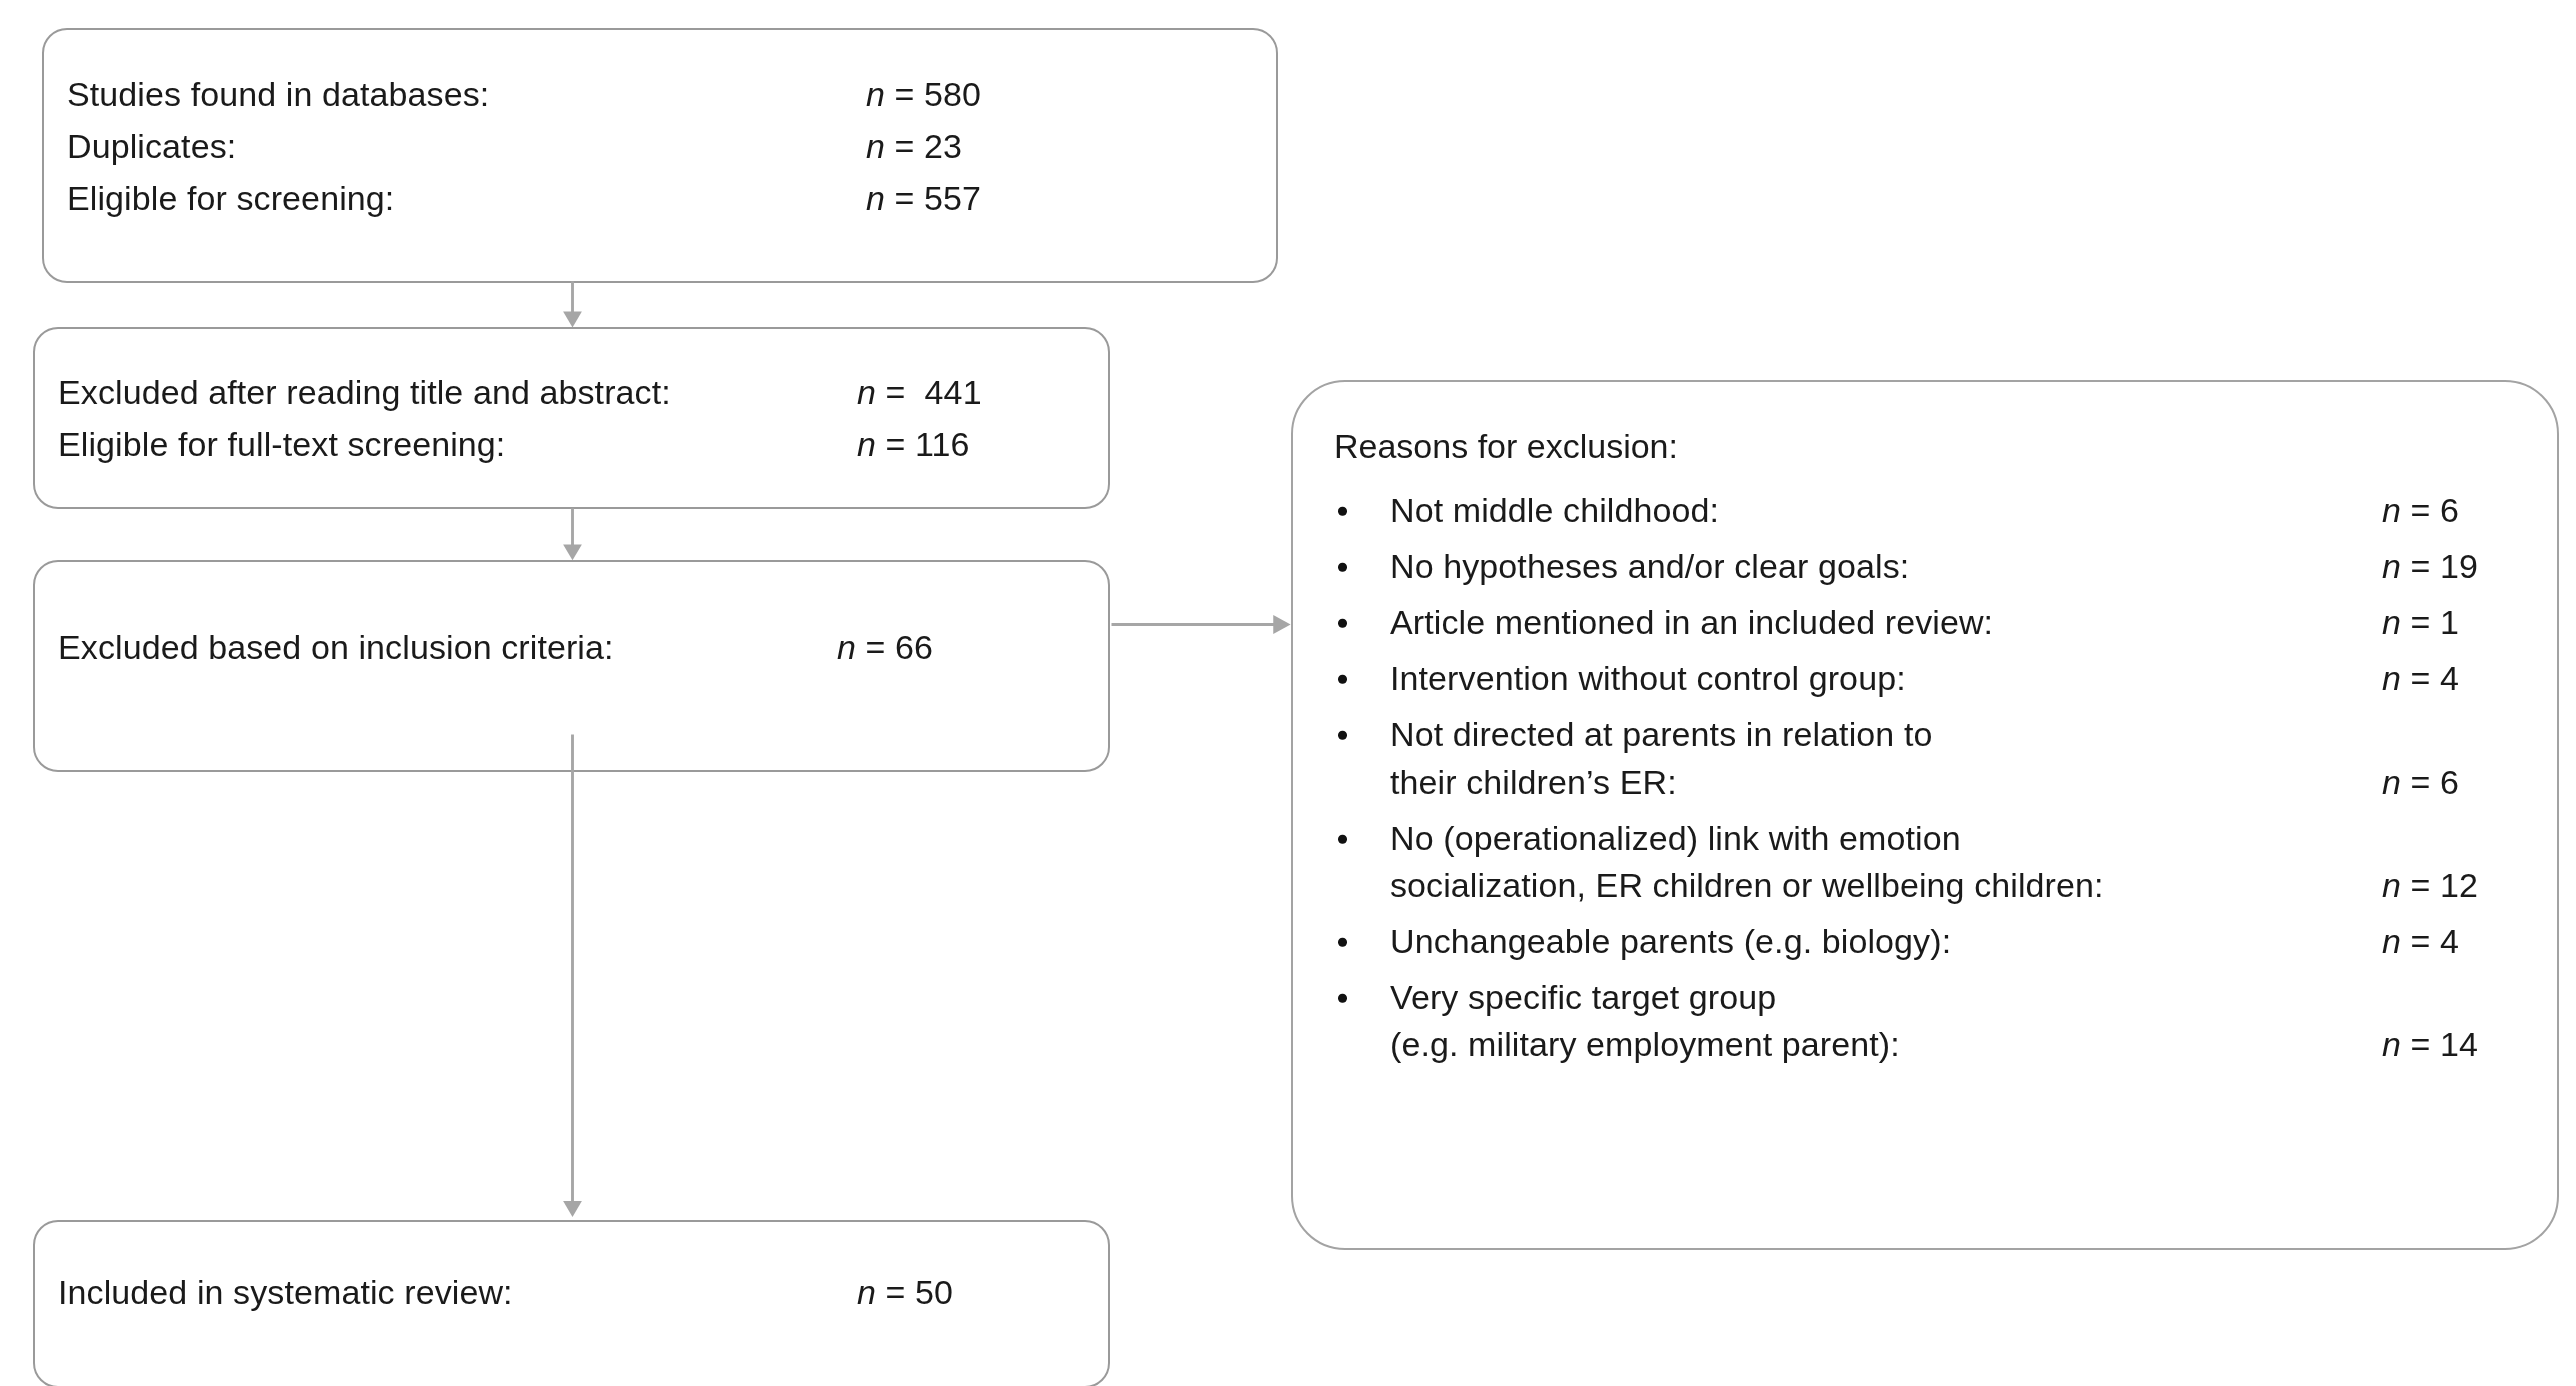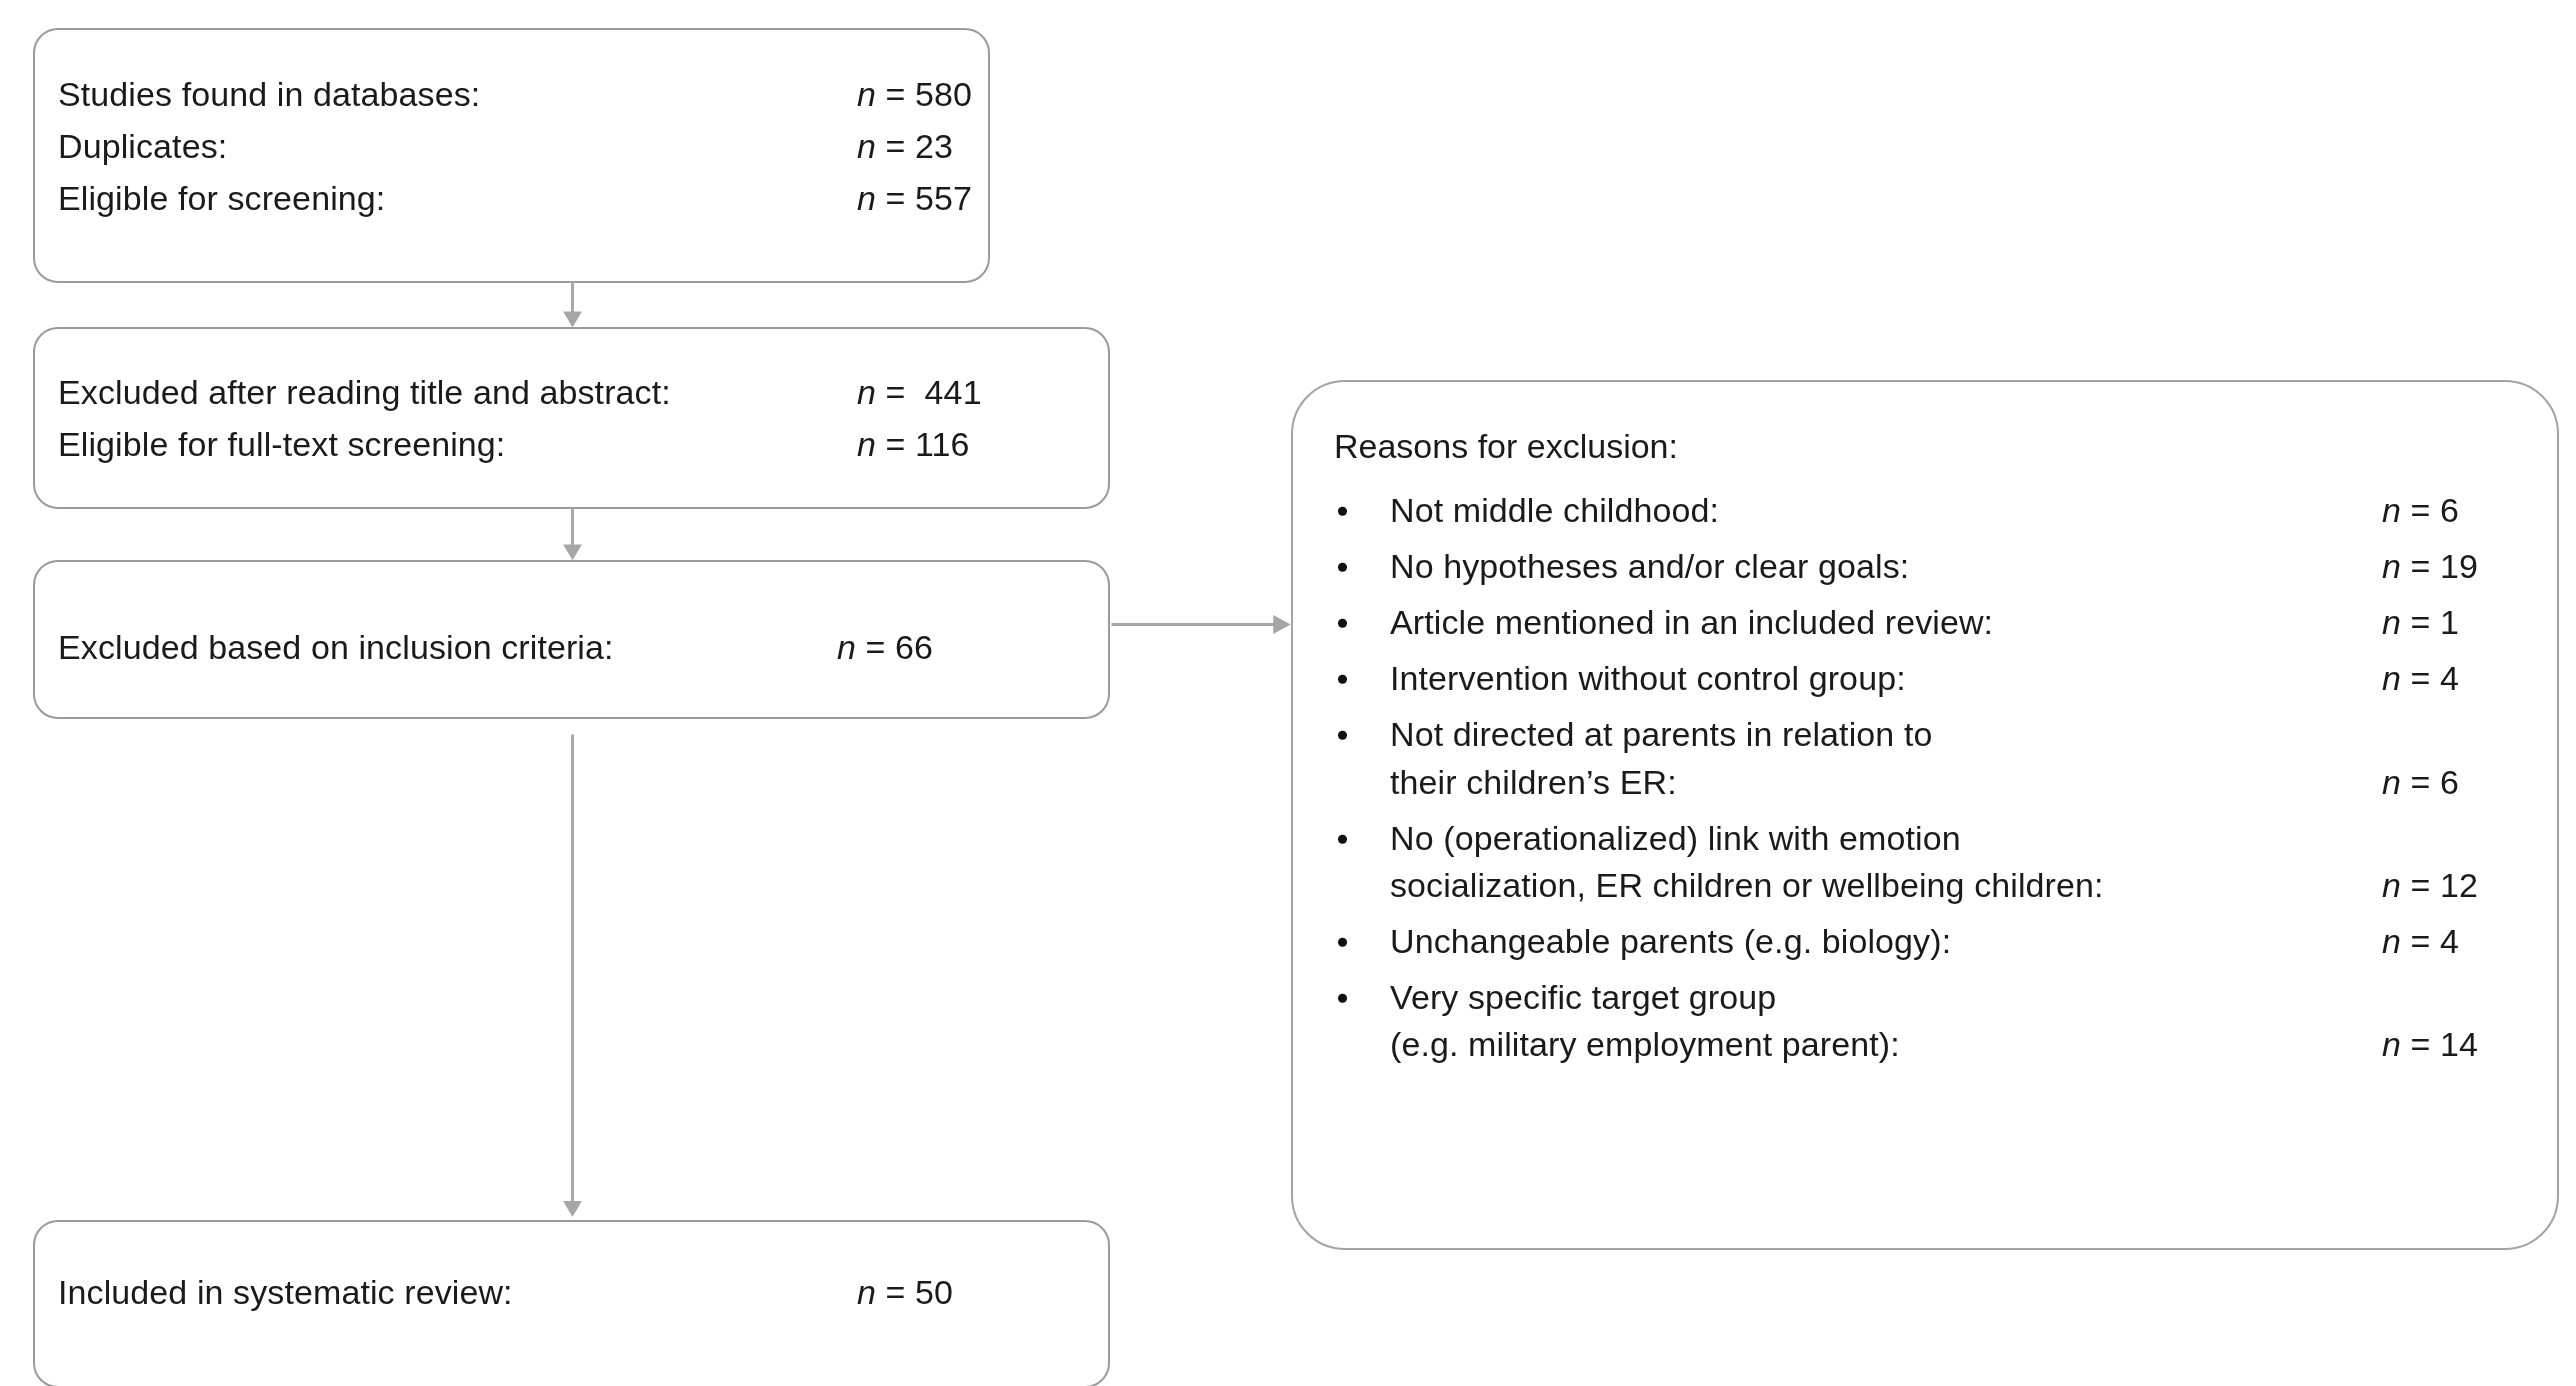--- a/index.html
+++ b/index.html
@@ -82,21 +82,21 @@
     color: #1a1a1a;
     white-space: nowrap;
     transform: translateY(-50%);
   }
 </style>
 </head>
 <body>
 
 <div id="stage">
 
-  <div class="flowbox" style="left:33px; top:28px; width:957px; height:255px;">
+  <div class="flowbox" style="left:42px; top:28px; width:1236px; height:255px;">
     <div class="row" style="top:65px;">
       <span class="label" style="left:23px;">Studies found in databases:</span>
       <span class="nval" style="left:822px;">
         <em class="n-italic">n</em><span> = 580</span>
       </span>
     </div>
     <div class="row" style="top:117px;">
       <span class="label" style="left:23px;">Duplicates:</span>
       <span class="nval" style="left:822px;">
         <em class="n-italic">n</em><span> = 23</span>
@@ -128,21 +128,21 @@
         <em class="n-italic">n</em><span> = 116</span>
       </span>
     </div>
   </div>
 
   <svg class="connector" style="left:553px; top:508px;" width="39" height="54" viewBox="0 0 54 74">
     <line x1="27" y1="0" x2="27" y2="58"></line>
     <polygon points="27,72 14,50 40,50"></polygon>
   </svg>
 
-  <div class="flowbox" style="left:33px; top:560px; width:1077px; height:159px;">
+  <div class="flowbox" style="left:33px; top:560px; width:1077px; height:212px;">
     <div class="row" style="top:86px;">
       <span class="label" style="left:23px;">Excluded based on inclusion criteria:</span>
       <span class="nval" style="left:802px;">
         <em class="n-italic">n</em><span> = 66</span>
       </span>
     </div>
   </div>
 
   <svg class="connector" style="left:1111px; top:605px;" width="183" height="39" viewBox="0 0 252 54">
     <line x1="0" y1="27" x2="228" y2="27"></line>

